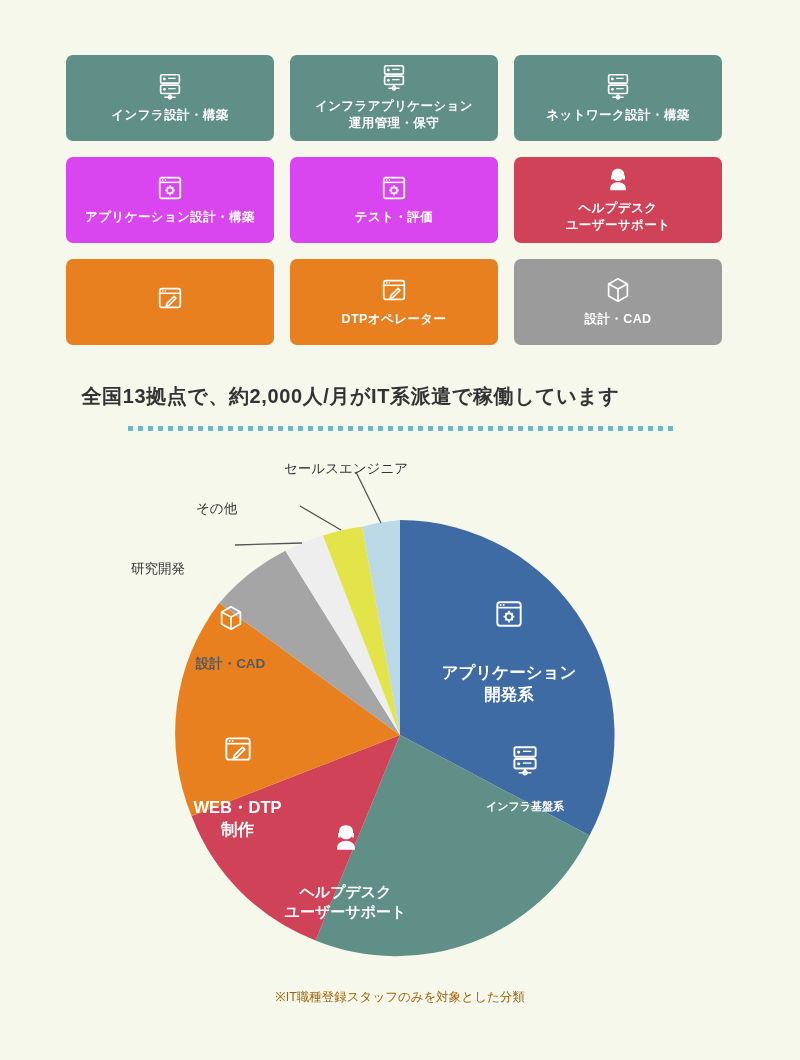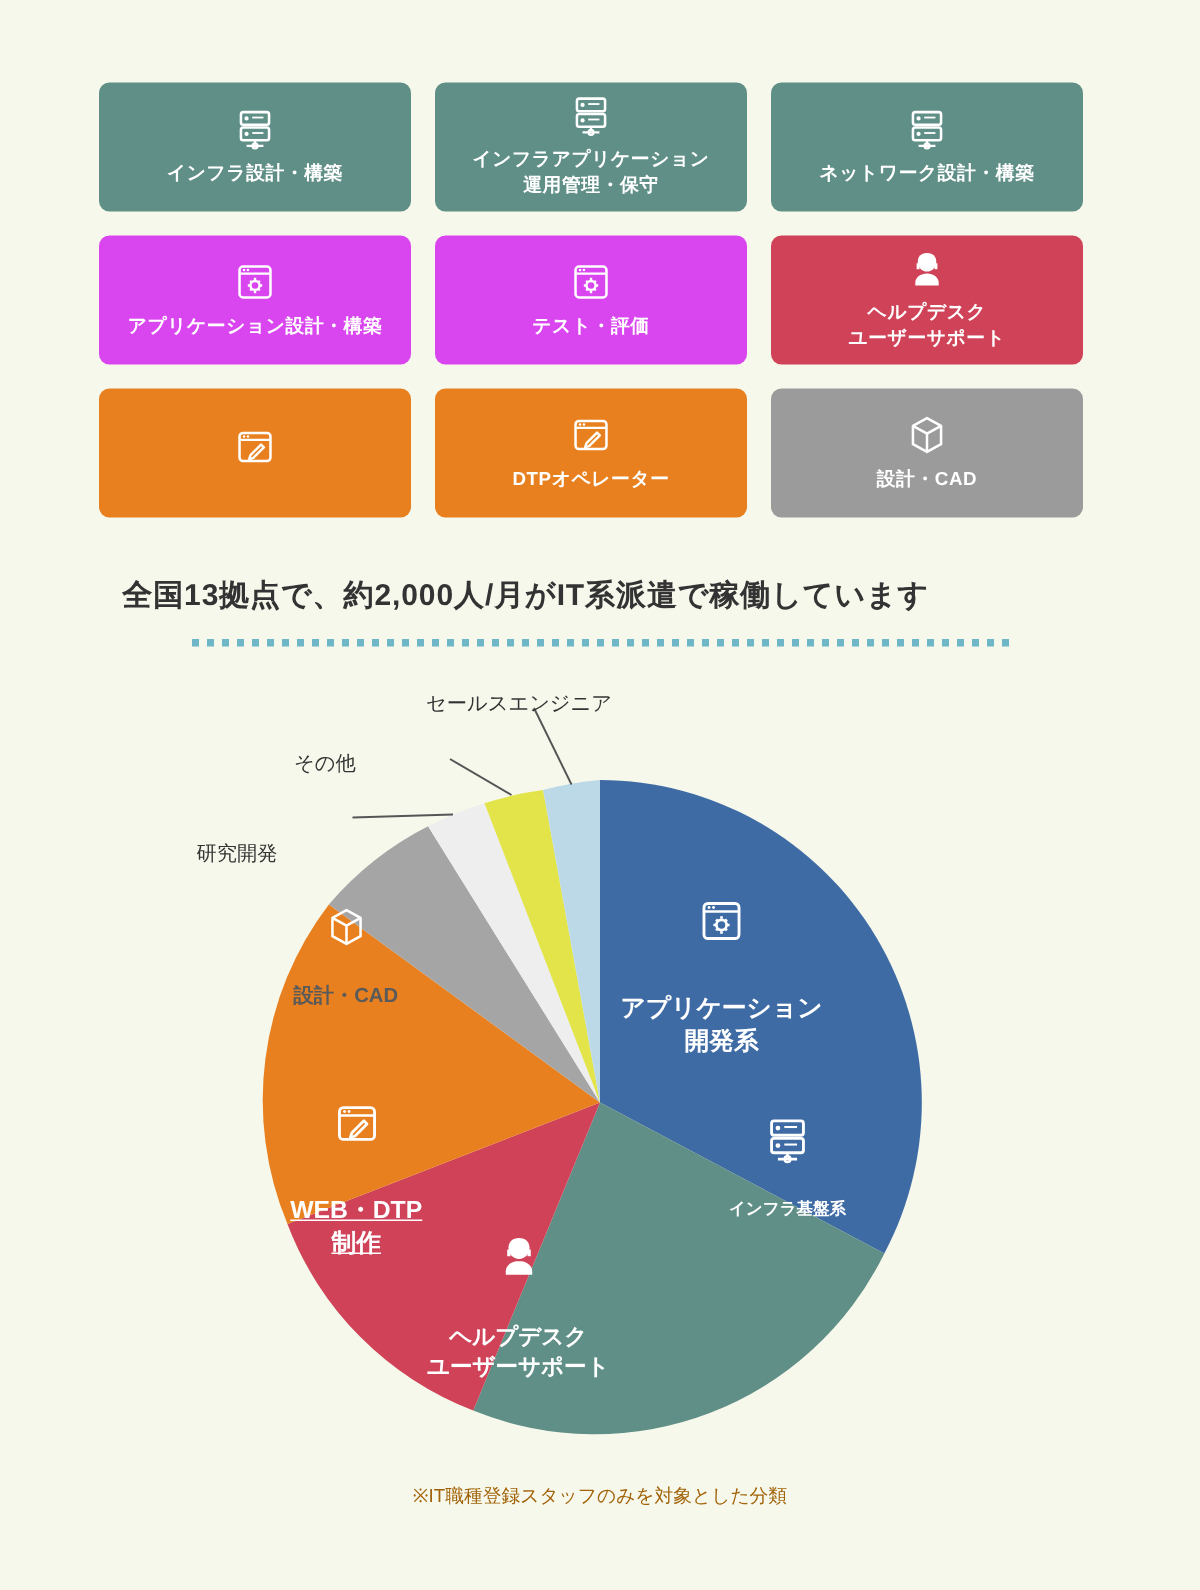--- a/index.html
+++ b/index.html
@@ -119,24 +119,24 @@
     line-height: 1.35;
     white-space: pre-line;
   }
   .slice-label .sl-icon {
     display: flex;
     align-items: center;
     justify-content: center;
     margin-bottom: 7px;
     height: 34px;
   }
-  #sl-app  { left: 396px; top: 135px; width: 170px; font-size: 16.5px; }
+  #sl-app  { left: 424px; top: 135px; width: 170px; font-size: 16.5px; }
   #sl-infra{ left: 440px; top: 288px; width: 170px; font-size: 11px; }
   #sl-help { left: 258px; top: 360px; width: 175px; font-size: 15px; }
-  #sl-web  { left: 155px; top: 270px; width: 165px; font-size: 16.5px; text-decoration: underline; }
+  #sl-web  { left: 155px; top: 270px; width: 165px; font-size: 16.5px; }
   #sl-cad  { left: 168px; top: 145px; width: 125px; font-size: 13.5px; color: #5a5a5a; }
   #sl-cad .sl-icon { margin-bottom: 4px; height: 30px; }
 
   .footnote {
     position: absolute;
     left: 0;
     top: 548px;
     width: 800px;
     text-align: center;
     font-size: 12.5px;

